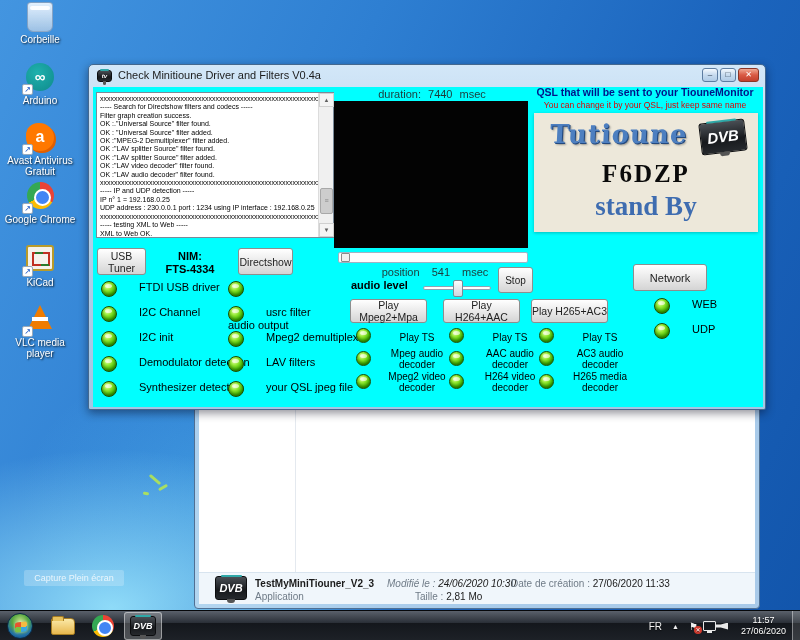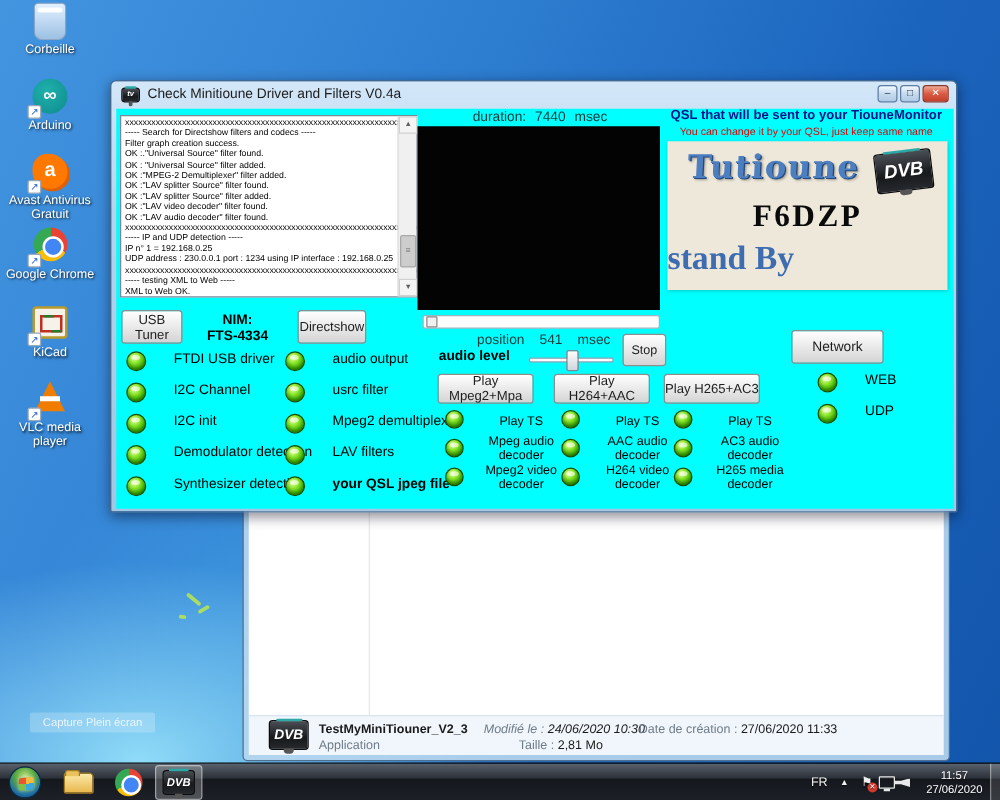--- a/index.html
+++ b/index.html
@@ -114,21 +114,21 @@
   .qslcard { position:absolute; left:441px; top:26px; width:224px; height:119px; background:#ede8da;
     box-shadow:0 1px 3px rgba(0,0,0,.25); }
   .brand { position:absolute; left:16px; top:6px; font-family:"DejaVu Serif", serif; font-weight:bold;
     font-size:26px; color:#4d7fc0; letter-spacing:1px;
     text-shadow:1px 1px 0 #23497e, 2px 2px 2px rgba(0,0,0,.35); transform:skewX(-3deg); }
   .card-tv { position:absolute; right:12px; top:8px; width:46px; height:32px; font-size:15px;
     line-height:30px; transform:rotate(-7deg); }
   .callsign { position:absolute; left:0; top:47px; width:100%; text-align:center;
     font-family:"Liberation Serif", serif; font-weight:bold; font-size:25px; color:#0a0a0a;
     letter-spacing:2px; }
-  .status { position:absolute; left:0; top:78px; width:100%; text-align:left;
+  .status { position:absolute; left:0; top:78px; width:100%; text-align:center;
     font-family:"Liberation Serif", serif; font-weight:bold; font-size:27px; color:#3e6cb0; }
 
   .pslider { position:absolute; left:245px; top:165px; width:190px; height:11px; background:#fdfdfd;
     border:1px solid #9fb3c4; border-radius:2px; }
   .pthumb { position:absolute; left:2px; top:0px; width:9px; height:9px; background:#f0f0f0;
     border:1px solid #8a8a8a; border-radius:1px; }
   .postext { position:absolute; left:252px; top:179px; width:180px; text-align:center;
     font-size:11px; color:#1e3a3a; }
   .postext b { font-weight:normal; margin:0 9px; }
   .audiolbl { position:absolute; left:258px; top:192px; font-size:11px; font-weight:bold; color:#000; }
@@ -366,37 +366,37 @@
       </div>
     <div class="ledrow" style="left:8px; top:269px;">
       <span class="led"></span>
       <span class="lbl">Demodulator detection</span>
       </div>
     <div class="ledrow" style="left:8px; top:294px;">
       <span class="led"></span>
       <span class="lbl">Synthesizer detection</span>
       </div>
 
-    <div class="ledrow" style="left:135px; top:194px;">
+    <div class="ledrow" style="left:135px; top:194px;flex-direction:column;">
       <span class="led"></span>
       <span class="lbl">audio output</span>
       </div>
     <div class="ledrow" style="left:135px; top:219px;">
       <span class="led"></span>
       <span class="lbl">usrc filter</span>
       </div>
     <div class="ledrow" style="left:135px; top:244px;">
       <span class="led"></span>
       <span class="lbl">Mpeg2 demultiplexer</span>
       </div>
     <div class="ledrow" style="left:135px; top:269px;">
       <span class="led"></span>
       <span class="lbl">LAV filters</span>
       </div>
-    <div class="ledrow" style="left:135px; top:294px;font-weight:bold;">
+    <div class="ledrow" style="left:135px; top:294px;">
       <span class="led"></span>
       <span class="lbl">your QSL jpeg file</span>
       </div>
 
     <div class="btn b-play1">Play Mpeg2+Mpa</div>
     <div class="btn b-play2">Play H264+AAC</div>
     <div class="btn b-play3">Play H265+AC3</div>
 
     <span class="led pled" style="left:263px; top:241px;"></span>
     <div class="plbl" style="left:281px; top:245px;">Play TS</div>

